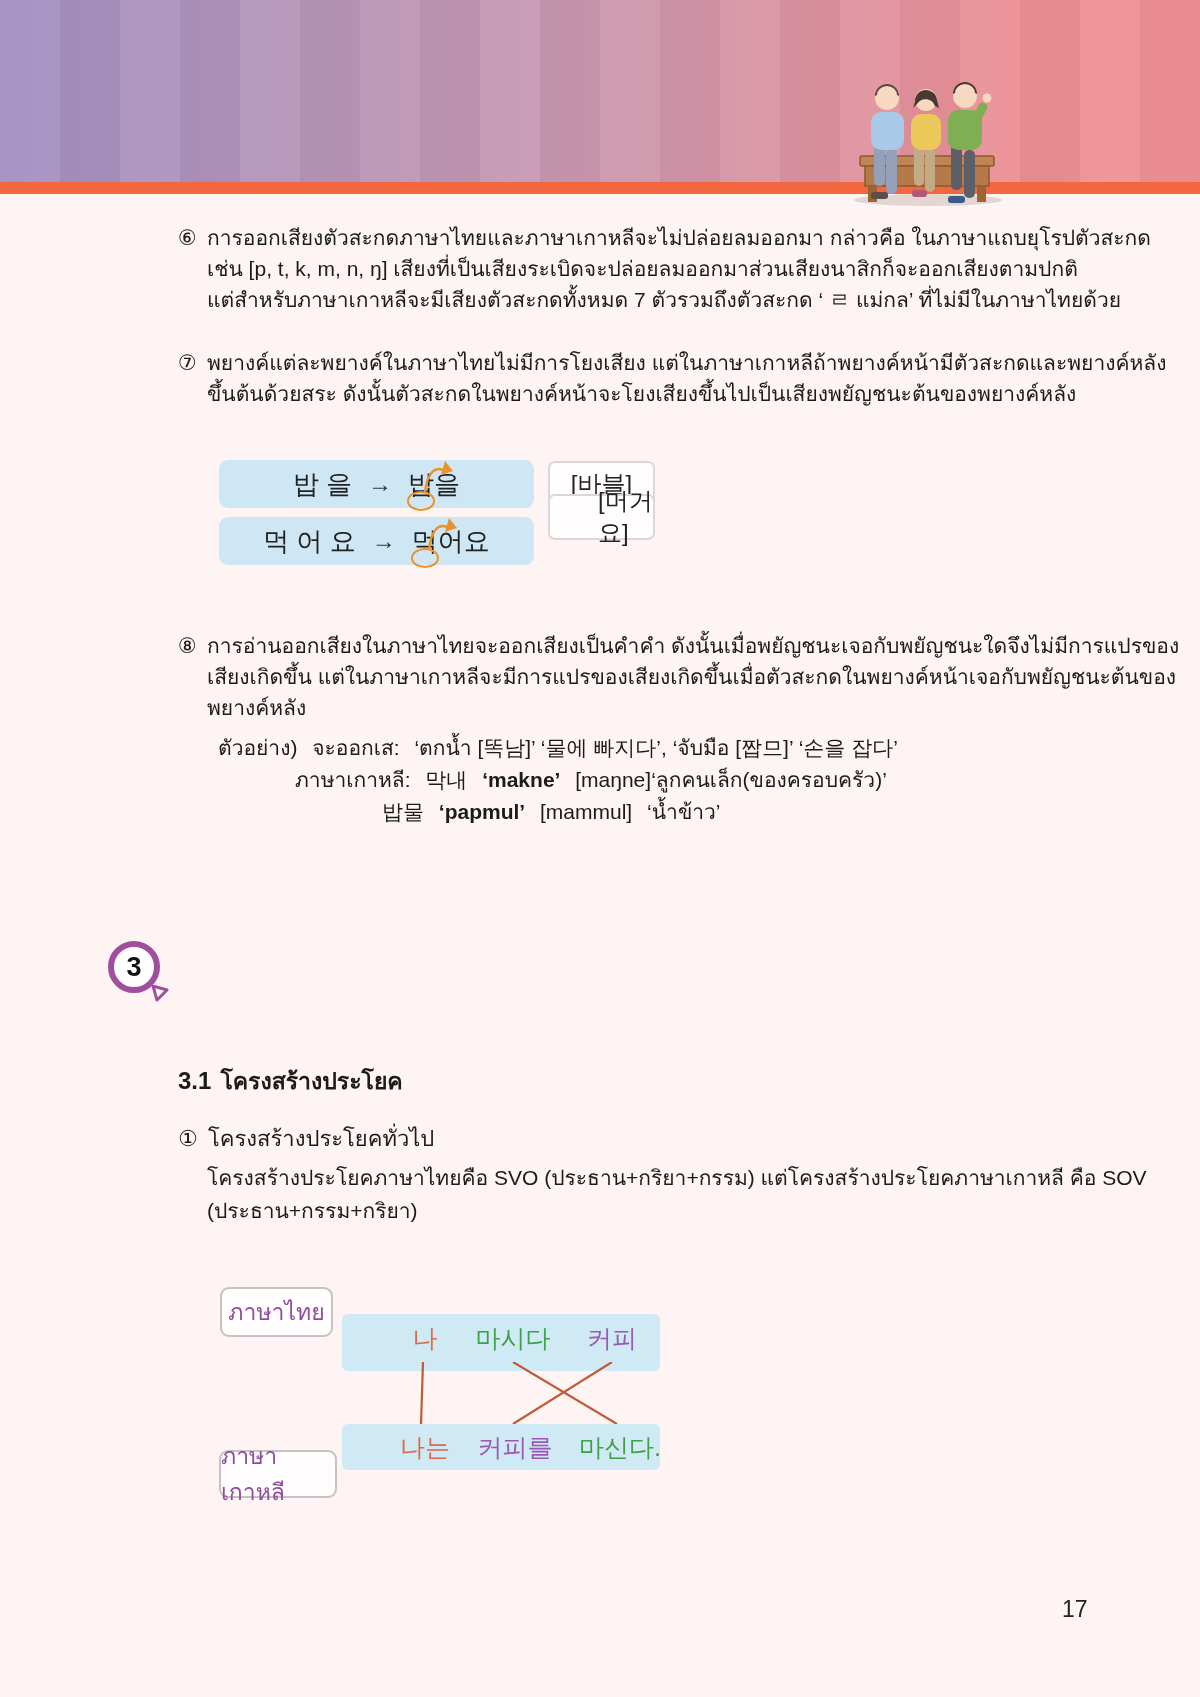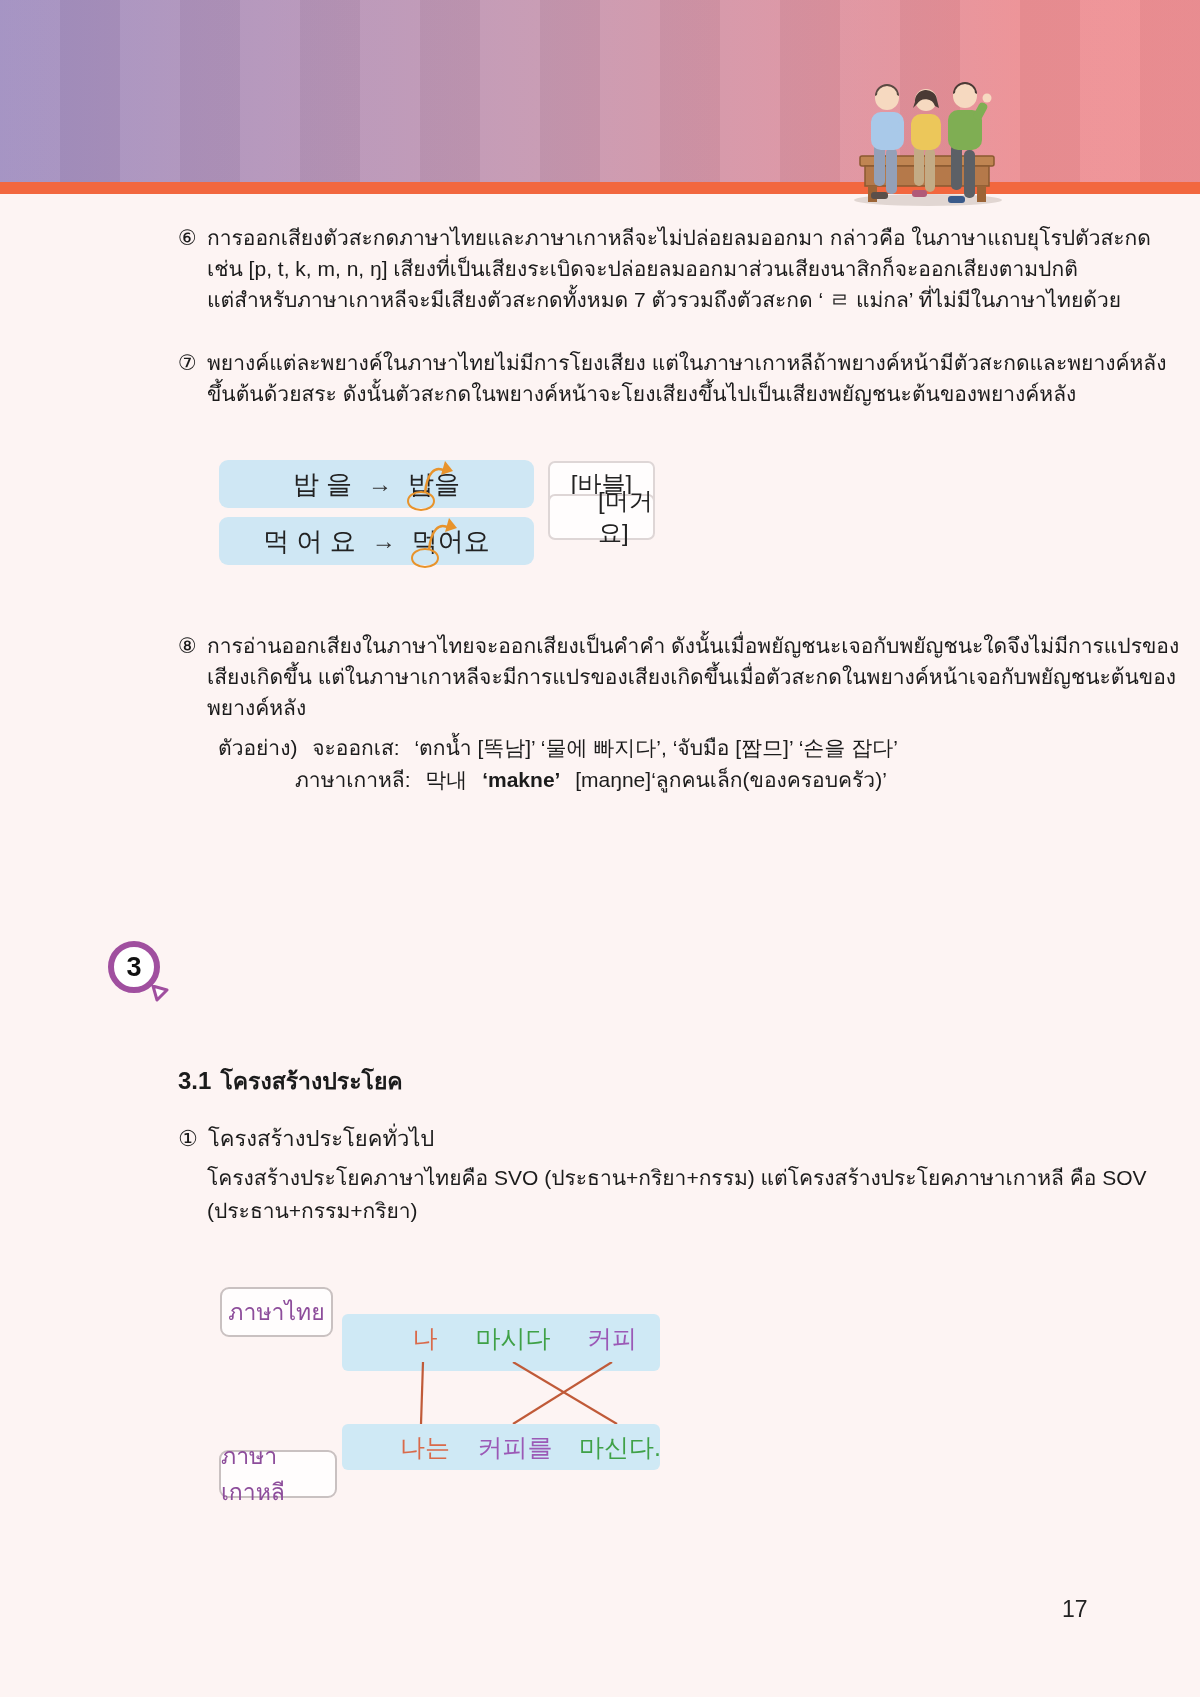--- a/index.html
+++ b/index.html
@@ -190,20 +190,26 @@
     <span class="gap">ตัวอย่าง)</span>
     <span class="gap">จะออกเส:</span>
     <span>‘ตกน้ำ [똑남]’ ‘물에 빠지다’, ‘จับมือ [짭므]’ ‘손을 잡다’</span>
   </div>
   <div class="exline" style="left:295px; top:763px;">
     <span class="gap">ภาษาเกาหลี:</span>
     <span class="gap">막내</span>
     <span class="gap bold">‘makne’</span>
     <span>[maŋne]</span><span>‘ลูกคนเล็ก(ของครอบครัว)’</span>
   </div>
+  <div class="exline" style="left:382px; top:795px;">
+    <span class="gap">밥물</span>
+    <span class="gap bold">‘papmul’</span>
+    <span class="gap">[mammul]</span>
+    <span>‘น้ำข้าว’</span>
+  </div>
 
   <div class="sec3-circle">
     <span>3</span>
   </div>
   <svg class="sec3-tail" width="20" height="18" viewBox="0 0 20 18">
     <path d="M3,1 L17,5 L7,15 Z" fill="#fff" stroke="#a04f9f" stroke-width="3" stroke-linejoin="round"></path>
   </svg>
 
   <div class="h31">
     <span class="num">3.1</span><span>โครงสร้างประโยค</span>

